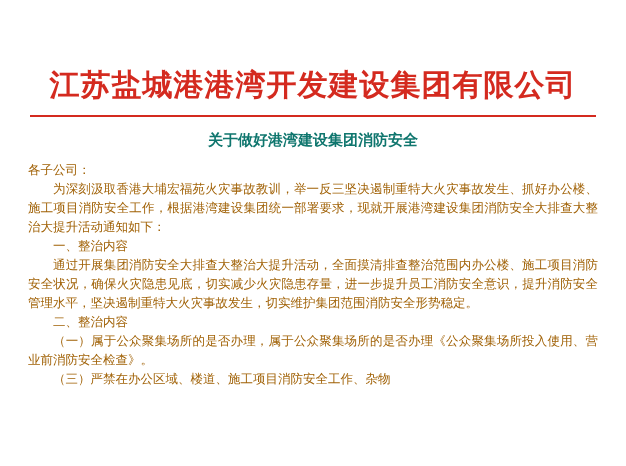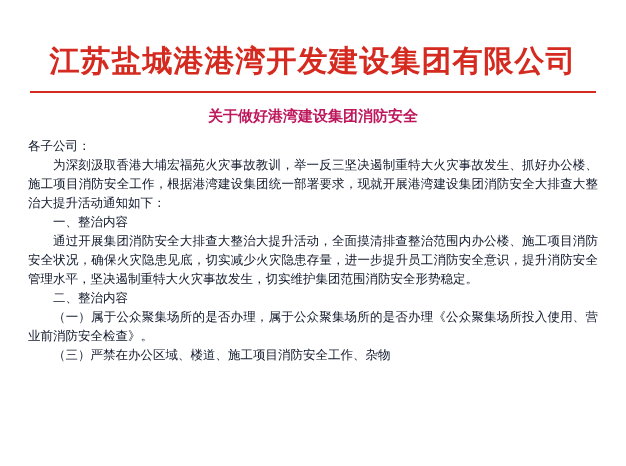--- a/index.html
+++ b/index.html
@@ -21,47 +21,47 @@
     padding: 0;
     background: #ffffff;
   }
   .org-title {
     text-align: center;
     color: #d42a1f;
     font-family: "DejaVu Serif", "Liberation Serif", serif;
     font-weight: bold;
     font-size: 30px;
     letter-spacing: 1px;
-    margin: 44px 0 0 0;
+    margin: 68px 0 0 0;
     padding: 0 14px;
     line-height: 1.1;
     white-space: nowrap;
   }
   .red-rule {
     margin: 14px 30px 0 30px;
     height: 2px;
     background: #d42a1f;
   }
   .doc-title {
     text-align: center;
     font-family: "DejaVu Serif", "Liberation Serif", serif;
     font-weight: bold;
-    color: #be185d;
+    color: #0f766e;
     font-size: 15px;
     line-height: 1.55;
     margin: 12px 0 0 0;
     padding: 0 40px;
   }
   .doc-title .line {
     display: block;
   }
   .body-text {
     margin: 8px 0 0 0;
     padding: 0 28px 0 28px;
-    color: #0f172a;
+    color: #a16207;
     font-family: "DejaVu Serif", "Liberation Serif", serif;
     font-size: 12.5px;
     line-height: 1.52;
     text-align: justify;
   }
   .body-text p {
     margin: 0;
     padding: 0;
   }
   .indent2 {

